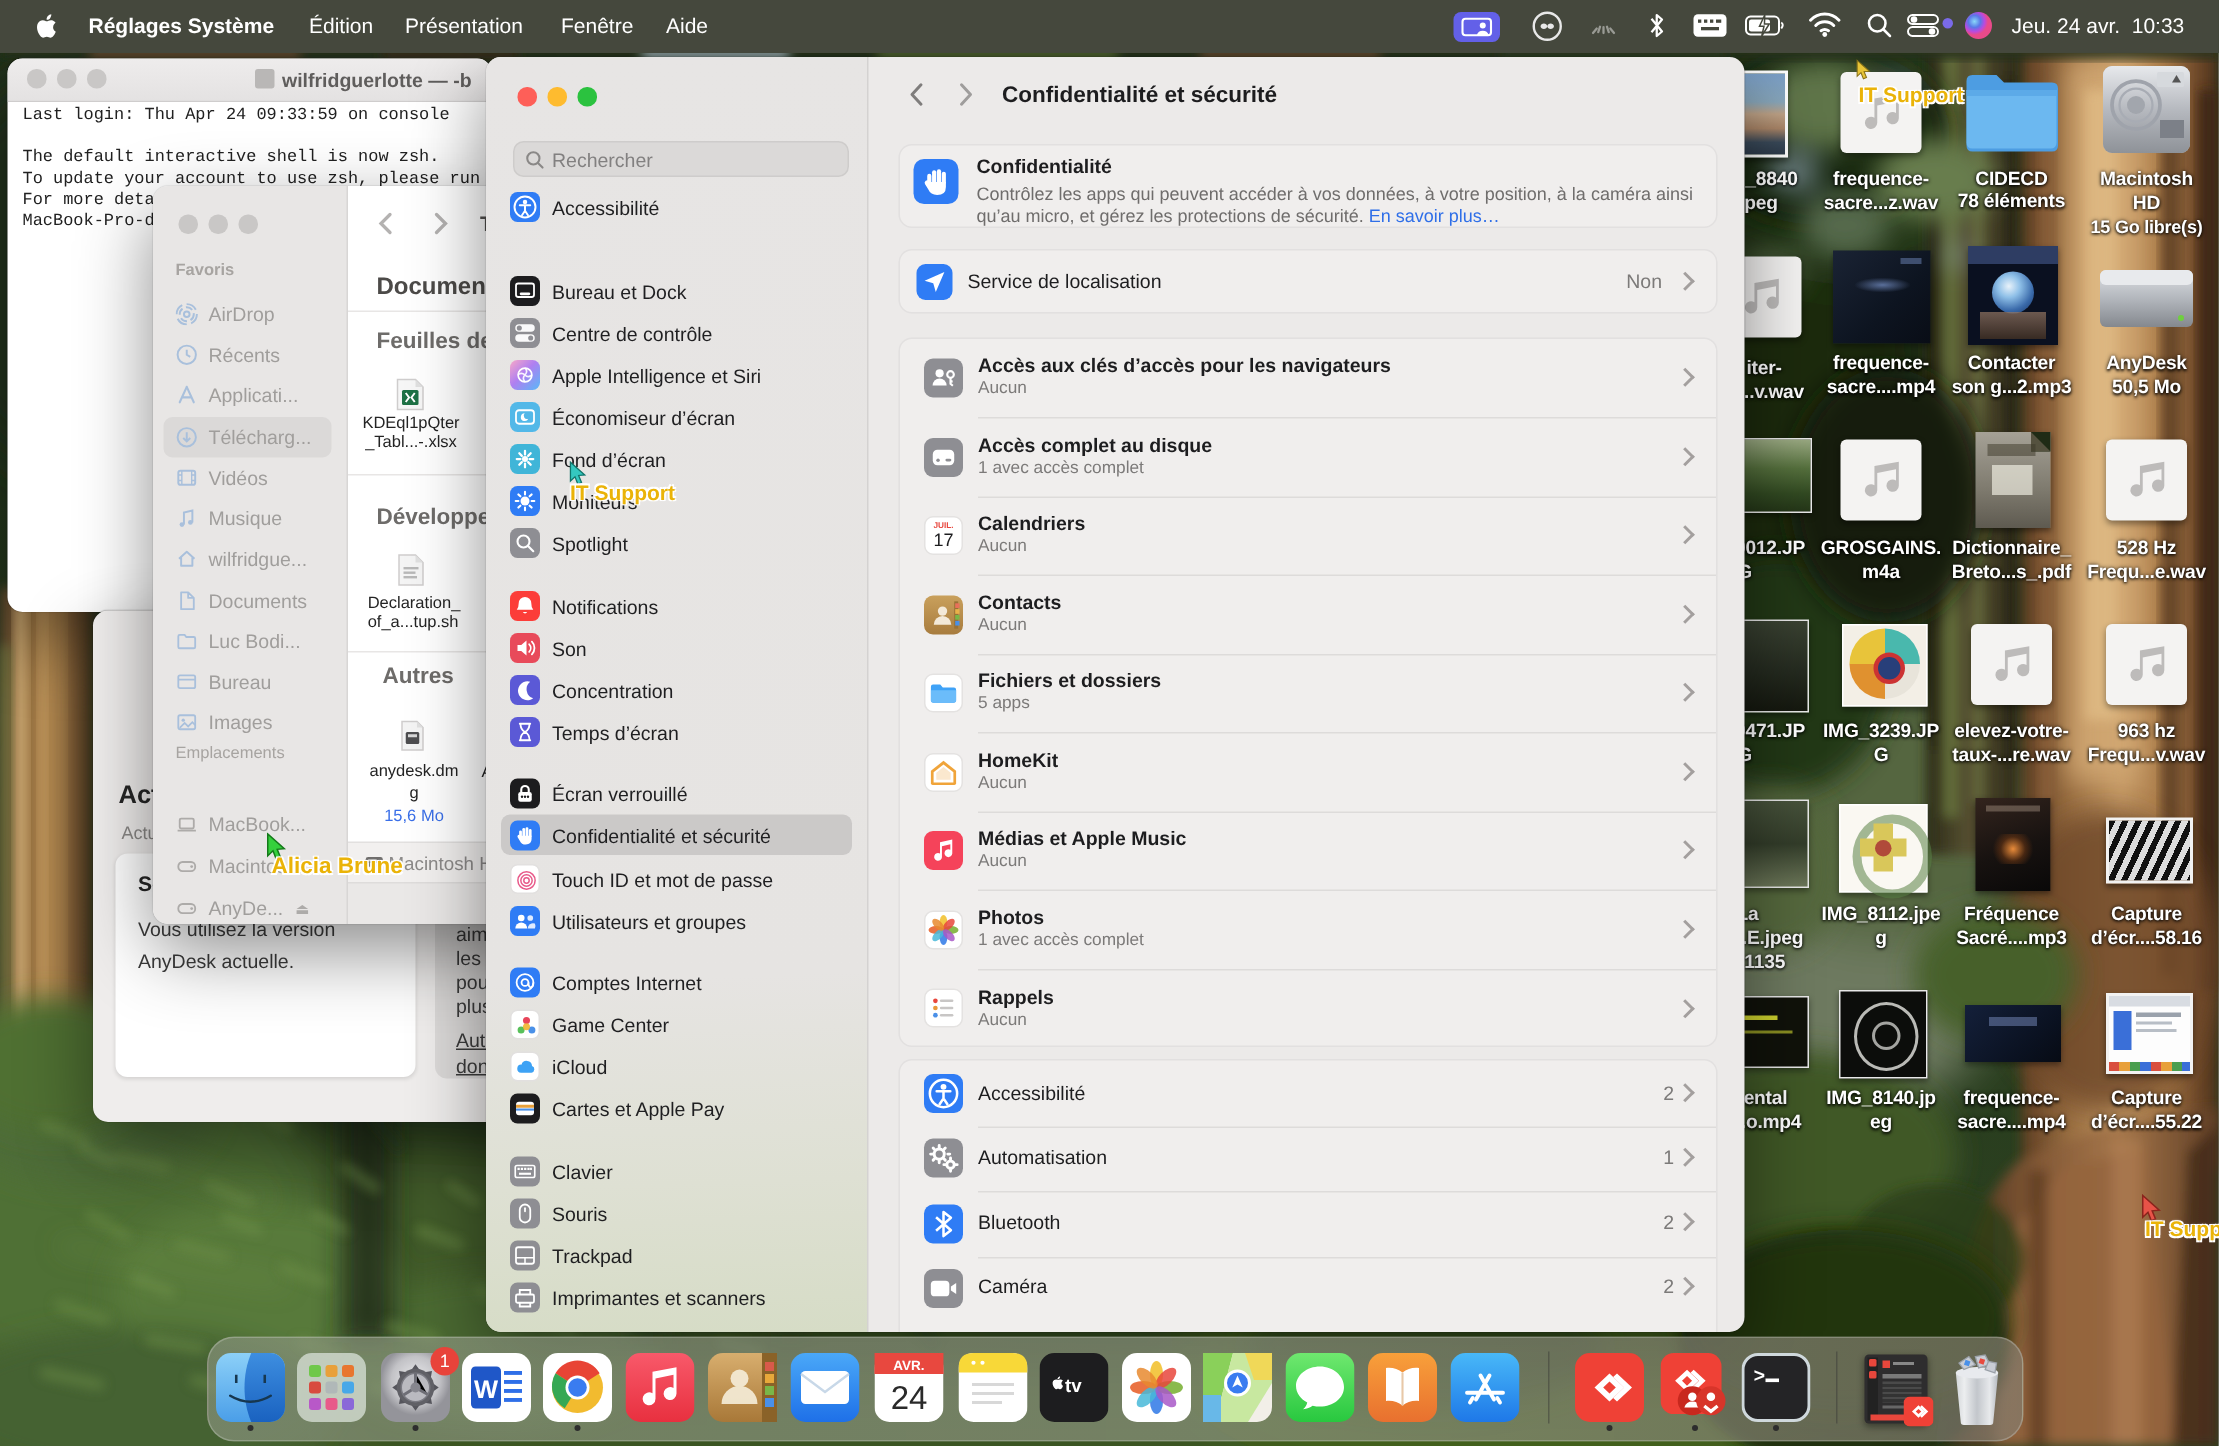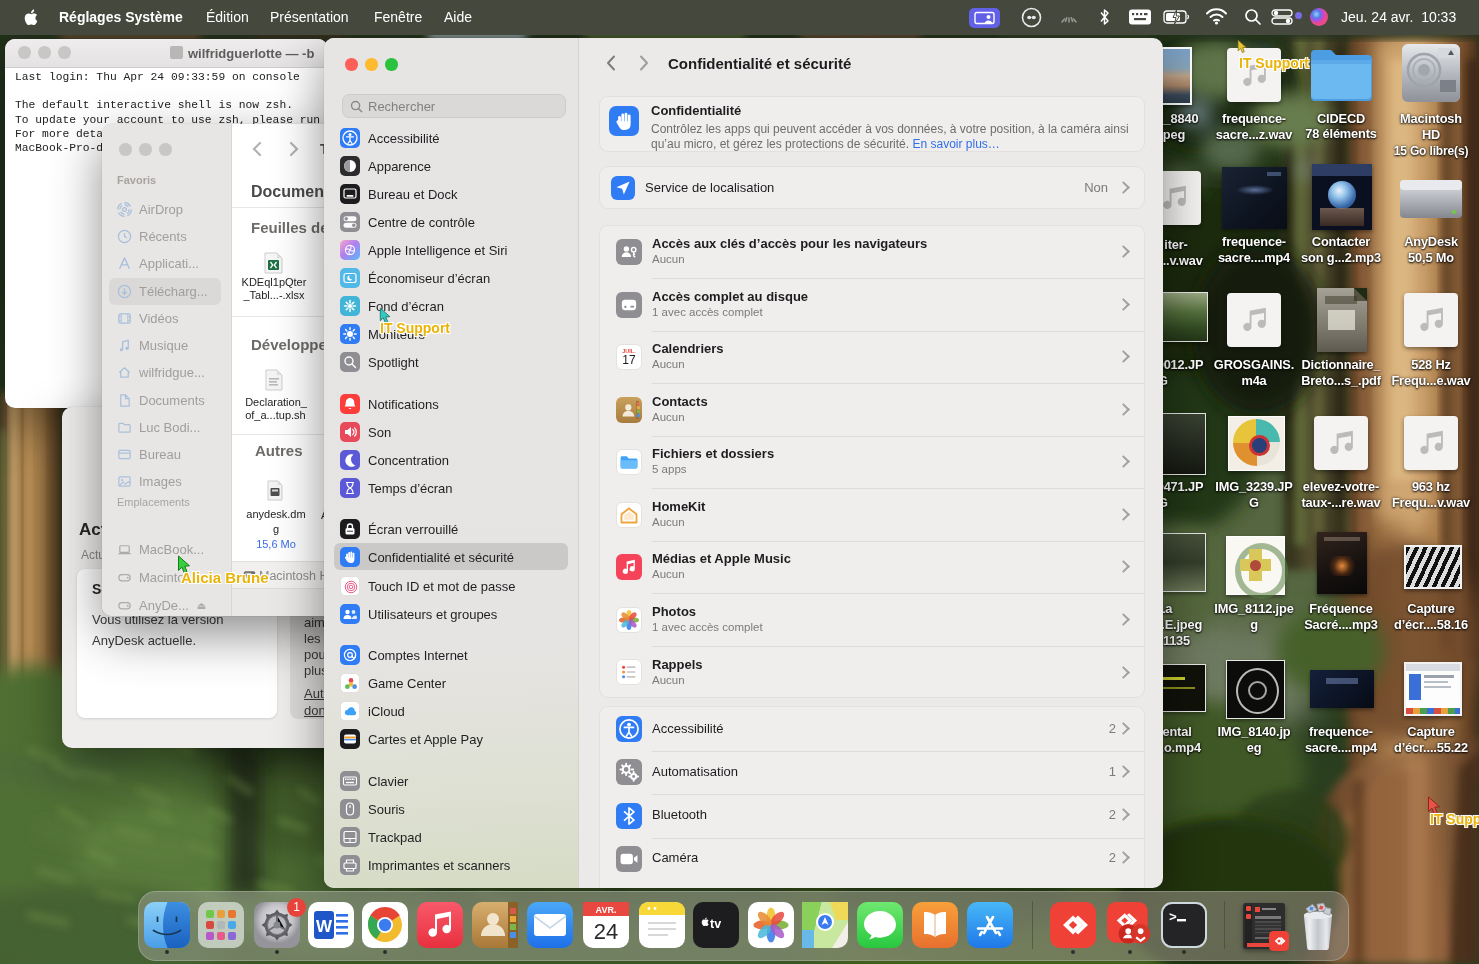--- a/index.html
+++ b/index.html
@@ -514,27 +514,20 @@
   </div>
 
   <div class="srow" style="top:86px">
         <div class="ic" style="background:#2f7cf5"><svg width="20" height="20" viewBox="0 0 20 20">
             <circle cx="10" cy="10" r="7" fill="none" stroke="#fff" stroke-width="1.3"></circle>
             <circle cx="10" cy="6.6" r="1.5" fill="#fff"></circle>
             <path d="M6.5 8.8 h7 M10 9.5 v3 M10 12.5 l-2 3 M10 12.5 l2 3" stroke="#fff" stroke-width="1.3" fill="none" stroke-linecap="round"></path>
           </svg></div>
         <div class="tx">Accessibilité</div>
       </div>
-  <div class="srow" style="top:114px">
-        <div class="ic" style="background:#2c2c2e"><svg width="20" height="20" viewBox="0 0 20 20">
-            <circle cx="10" cy="10" r="6" fill="#fff"></circle>
-            <path d="M10 4 a6 6 0 0 0 0 12 Z" fill="#9a9a9e"></path>
-          </svg></div>
-        <div class="tx">Apparence</div>
-      </div>
   <div class="srow" style="top:142px">
         <div class="ic" style="background:#1c1c1e"><svg width="20" height="20" viewBox="0 0 20 20">
             <rect x="4" y="5" width="12" height="9" rx="1.5" fill="none" stroke="#fff" stroke-width="1.2"></rect>
             <rect x="6.5" y="11" width="7" height="1.8" rx="0.9" fill="#fff"></rect>
           </svg></div>
         <div class="tx">Bureau et Dock</div>
       </div>
   <div class="srow" style="top:170px">
         <div class="ic" style="background:#8e8e93"><svg width="20" height="20" viewBox="0 0 20 20">
             <g fill="#fff">

